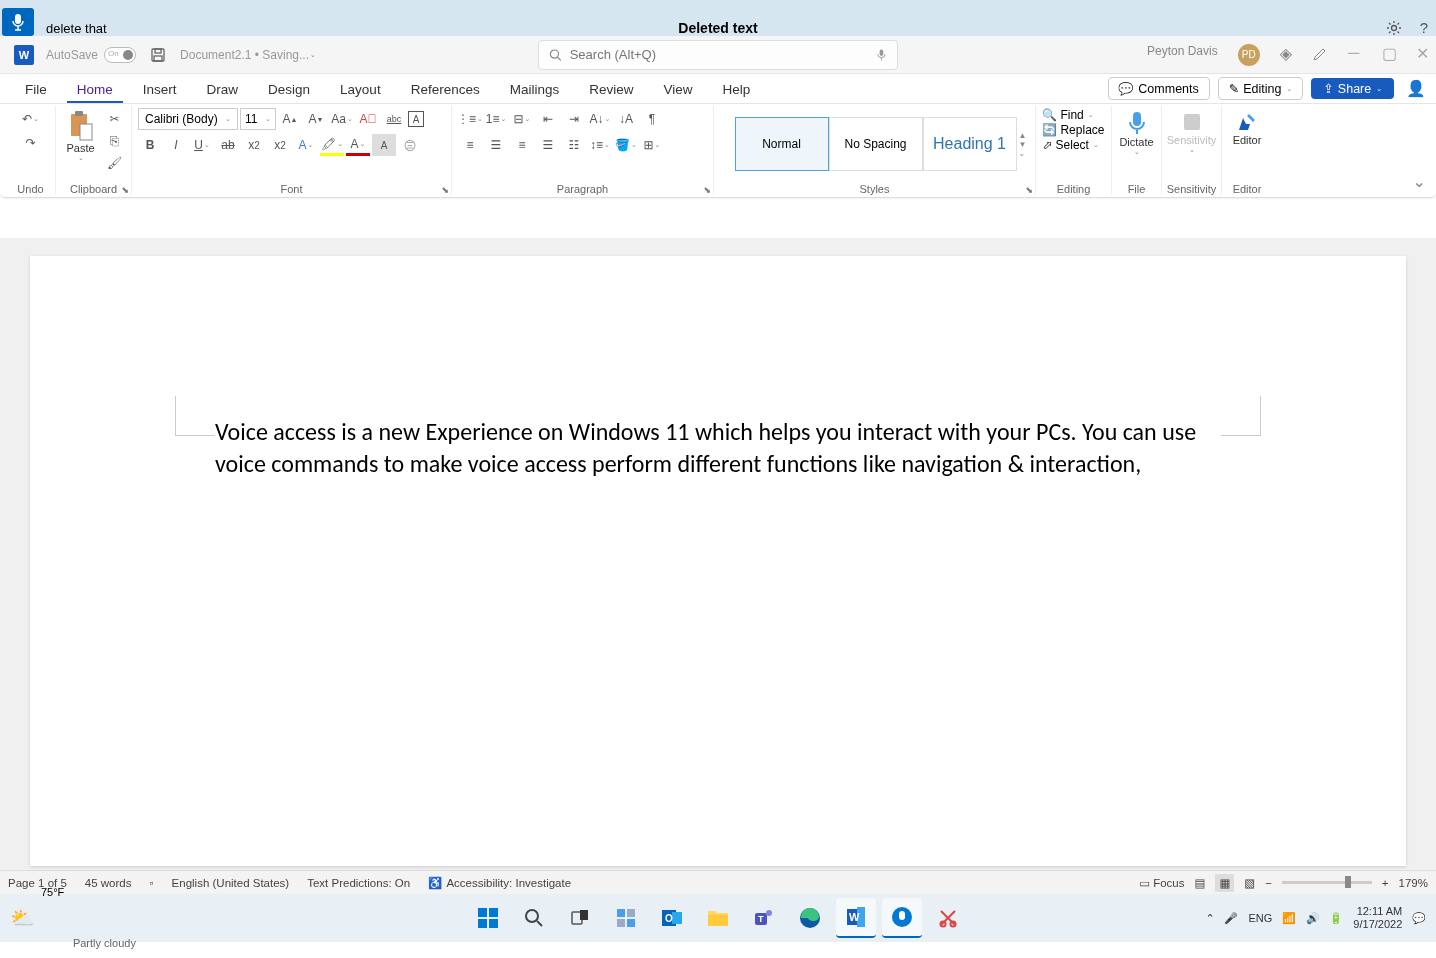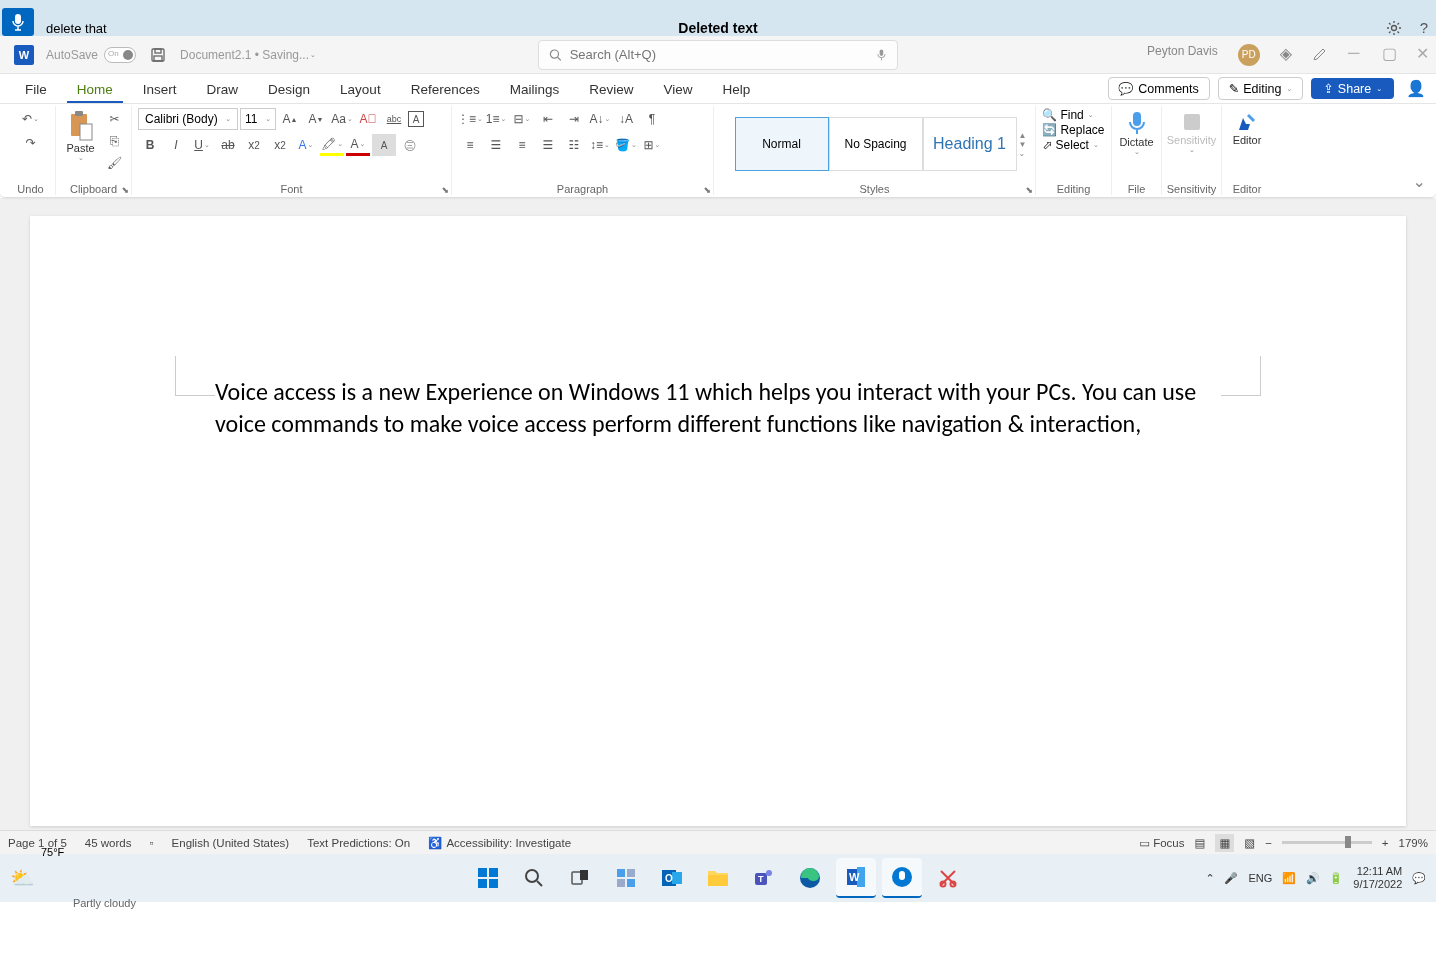--- a/index.html
+++ b/index.html
@@ -24,21 +24,21 @@
 .search-bar input { border: none; outline: none; background: transparent; font-size: 13px; color: #666; width: 100%; margin-left: 8px; }
 .title-right { position: absolute; right: 8px; display: flex; gap: 20px; }
 .user-name { color: #888; font-size: 12px; }
 .user-avatar { width: 22px; height: 22px; background: #caa05e; border-radius: 50%; color: #fff; font-size: 10px; display: flex; align-items: center; justify-content: center; }
 .win-btns { display: flex; gap: 22px; }
 .win-btn { width: 12px; height: 12px; color: #aaa; }
 
 
 .tab-bar { height: 30px; background: #fff; display: flex; align-items: flex-end; padding: 0 10px; border-bottom: 1px solid #e5e5e5; position: relative; }
 .tab { padding: 4px 10px; font-size: 13.5px; color: #333; cursor: pointer; border-bottom: 2px solid transparent; margin: 0 5px; }
-.tab.active { border-bottom: 2px solid #185abd; color: #4d7c0f; font-weight: 500; }
+.tab.active { border-bottom: 2px solid #185abd; color: #4c1d95; font-weight: 500; }
 .tab-right { position: absolute; right: 10px; display: flex; gap: 8px; align-items: center; bottom: 3px; }
 .btn-comments { border: 1px solid #ccc; border-radius: 4px; padding: 3px 10px; font-size: 12.5px; display: flex; align-items: center; gap: 4px; background: #fff; }
 .btn-editing { border: 1px solid #ccc; border-radius: 4px; padding: 3px 10px; font-size: 12.5px; display: flex; align-items: center; gap: 4px; background: #fff; }
 .btn-share { background: #185abd; color: #fff; border-radius: 4px; padding: 3px 12px; font-size: 12.5px; display: flex; align-items: center; gap: 4px; }
 
 
 .ribbon { height: 94px; background: #fff; display: flex; border-bottom: 1px solid #ddd; padding: 2px 6px; border-radius: 0 0 5px 5px; box-shadow: 0 1px 2px rgba(0,0,0,0.05); position: relative; }
 .ribbon-group { display: flex; flex-direction: column; align-items: center; padding: 2px 6px; border-right: 1px solid #eee; position: relative; }
 .ribbon-group-label { font-size: 11px; color: #666; position: absolute; bottom: 0; }
 .ribbon-group-main { display: flex; align-items: flex-start; gap: 2px; height: 72px; }
@@ -47,21 +47,21 @@
 .launcher { position: absolute; bottom: 0; right: 2px; font-size: 9px; color: #777; }
 .font-name { width: 100px; height: 22px; border: 1px solid #ccc; font-size: 12px; padding: 0 6px; display: flex; align-items: center; justify-content: space-between; }
 .font-size { width: 36px; height: 22px; border: 1px solid #ccc; font-size: 12px; padding: 0 4px; display: flex; align-items: center; justify-content: space-between; }
 .style-gallery { display: flex; gap: 0; align-items: center; margin-left: 12px; }
 .style-item { width: 94px; height: 54px; border: 1px solid #ddd; display: flex; align-items: center; justify-content: center; font-size: 12px; }
 .style-item.active { border: 1px solid #4ba3e3; background: #eef5fb; }
 .style-heading { color: #2e74b5; font-size: 16px; }
 .collapse-caret { position: absolute; right: 10px; bottom: 6px; color: #888; }
 
 
-.doc-area { background: #f0f0f0; height: 632px; padding-top: 18px; padding-left: 30px; padding-right: 30px; overflow: hidden; }
+.doc-area { background: #f0f0f0; height: 632px; padding-top: 18px; padding-left: 30px; padding-right: 30px; overflow: hidden; margin-top: 40px; }
 .page { background: #fff; height: 610px; width: 100%; box-shadow: 0 1px 3px rgba(0,0,0,0.15); padding: 160px 185px 40px 185px; position: relative; }
 .page-margin-tl { position: absolute; top: 140px; left: 145px; width: 40px; height: 40px; border-left: 1px solid #ccc; border-top: none; border-bottom: 1px solid #ccc; }
 .page-margin-tr { position: absolute; top: 140px; right: 145px; width: 40px; height: 40px; border-right: 1px solid #ccc; border-bottom: 1px solid #ccc; }
 .doc-text { font-size: 24px; color: #000; line-height: 1.35; font-family: 'Calibri', sans-serif; }
 
 
 .status-bar { height: 24px; background: #f3f3f3; border-top: 1px solid #ddd; display: flex; align-items: center; font-size: 11.5px; color: #444; padding: 0 8px; position: relative; }
 .status-item { margin-right: 18px; display: flex; align-items: center; gap: 4px; }
 .status-right { position: absolute; right: 8px; display: flex; align-items: center; gap: 10px; }
 .zoom-slider { width: 90px; height: 3px; background: #ccc; position: relative; }

